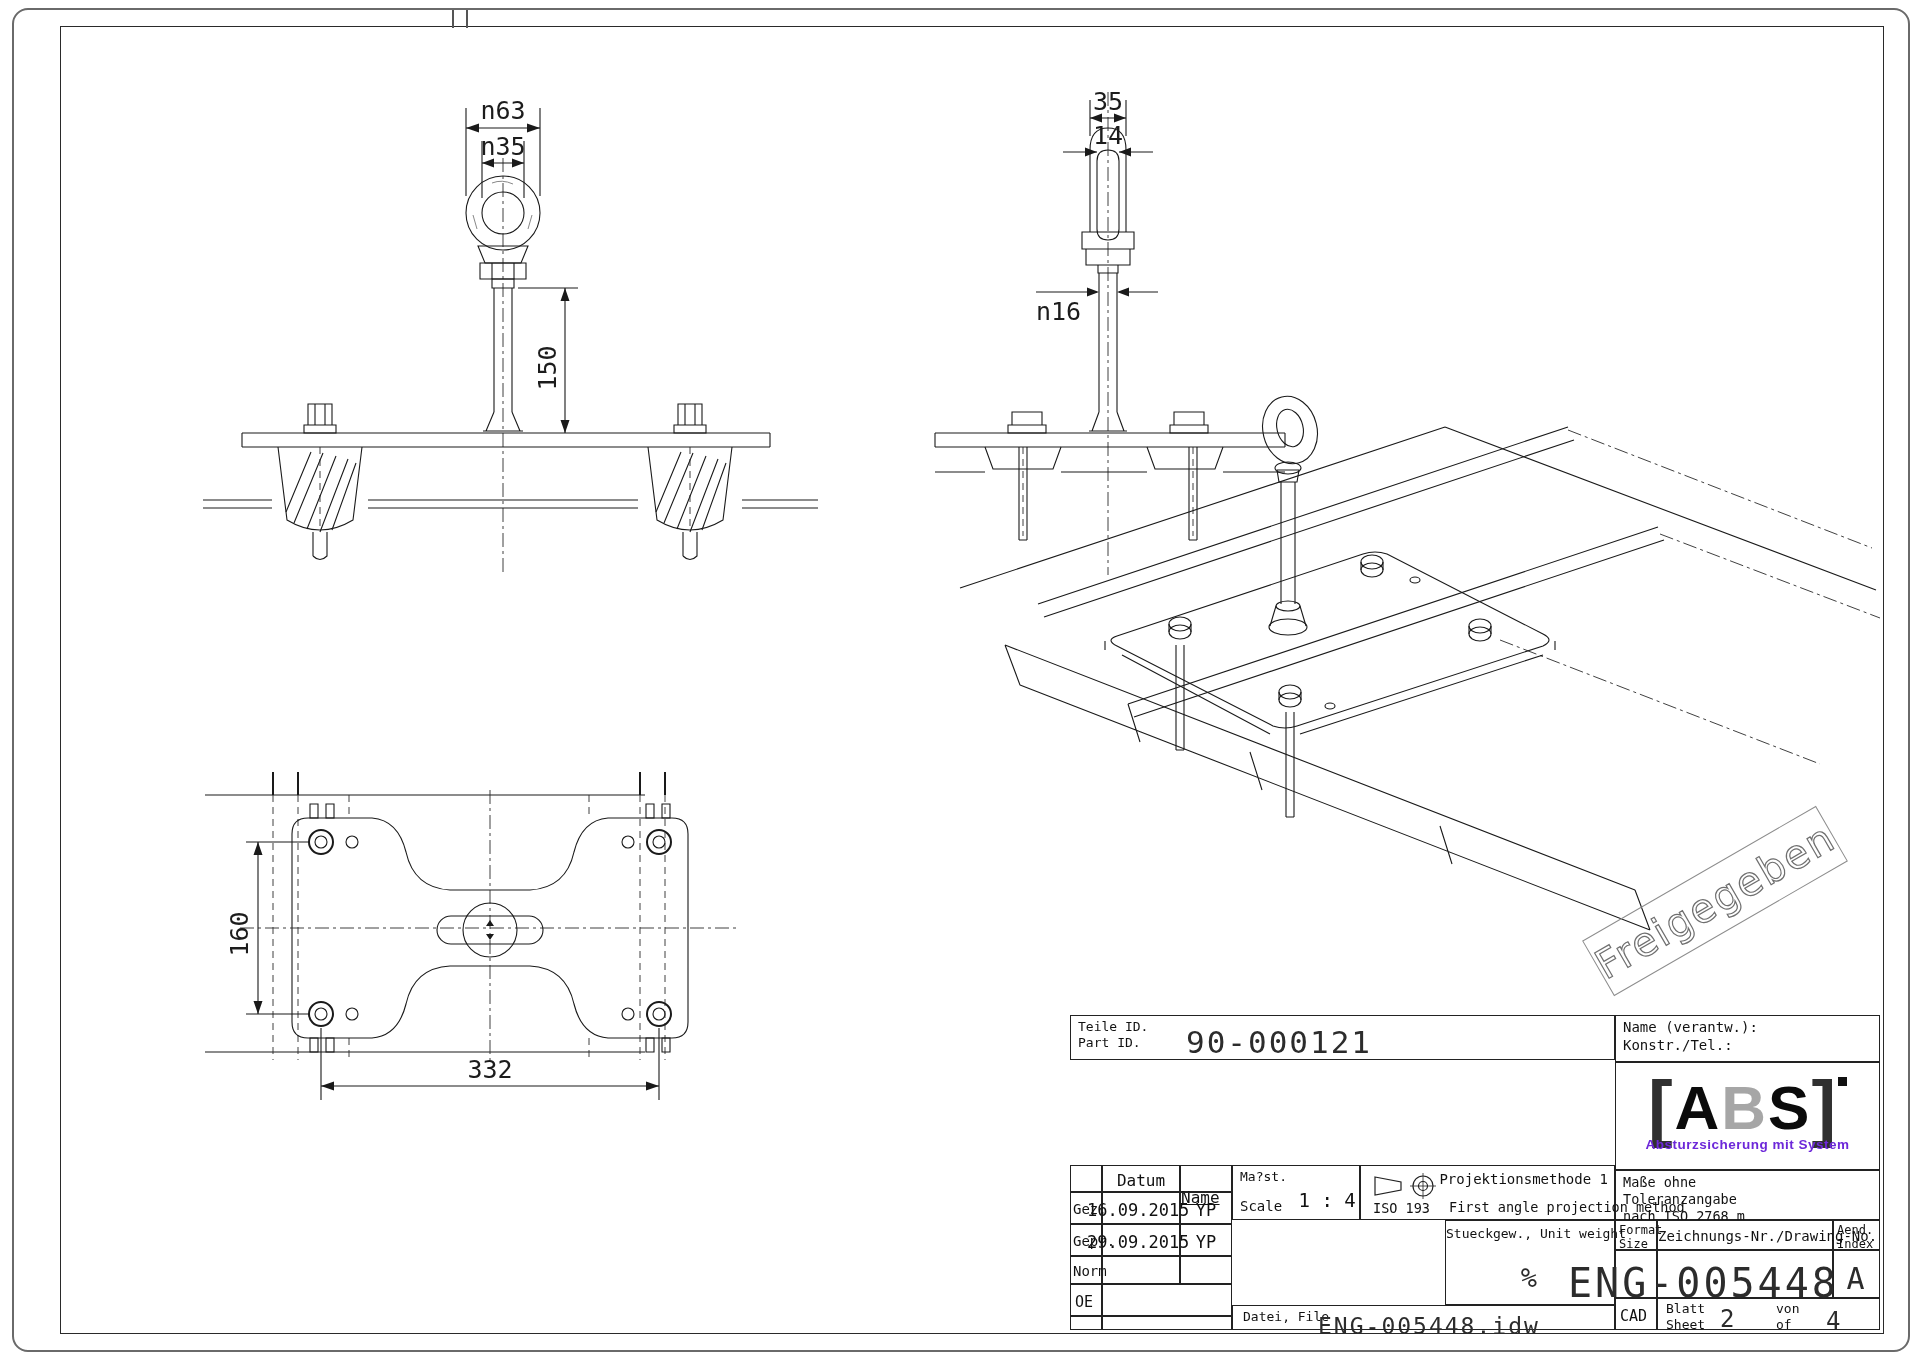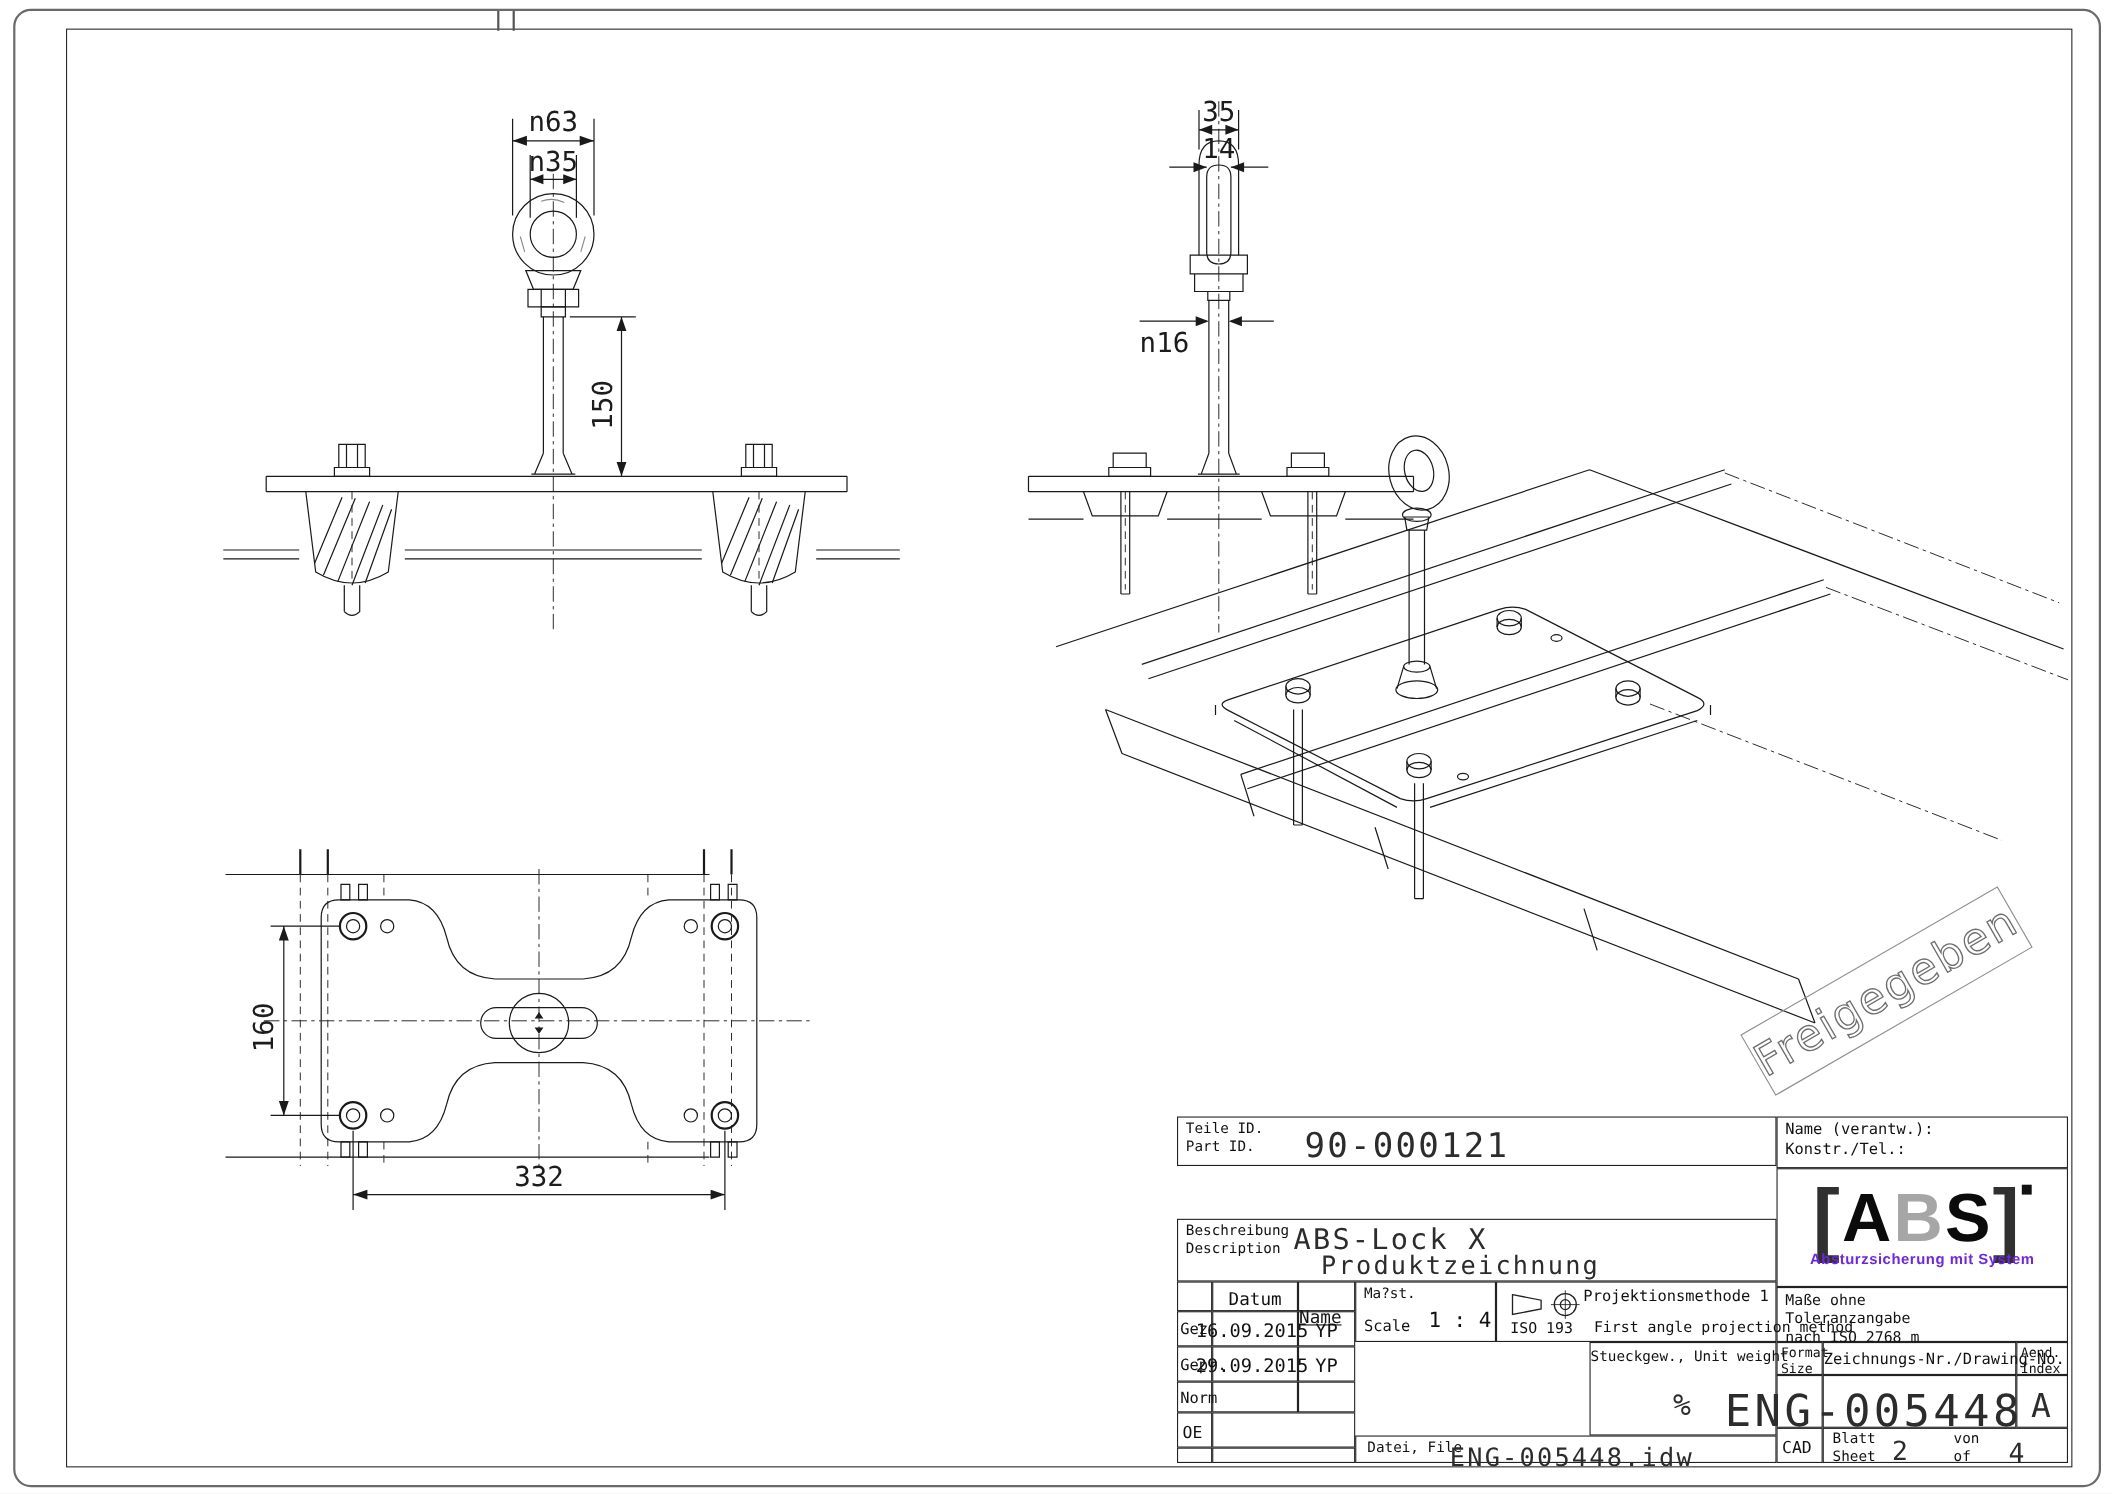--- a/index.html
+++ b/index.html
@@ -215,26 +215,20 @@
 
   <div id="tblock">
 
     <div class="cell pad" style="left:0;top:0;width:545px;height:45px;">
       <div class="lbl">Teile ID.</div>
       <div class="lbl">Part ID.</div>
       <div class="bigval" style="position:absolute;left:115px;top:8px;font-size:31px;">90-000121</div>
     </div>
 
 
-    <div class="cell pad" style="left:0;top:93px;width:545px;height:57px;">
-      <div class="lbl">Beschreibung</div>
-      <div class="lbl">Description</div>
-      <div class="bigval" style="position:absolute;left:105px;top:3px;font-size:26px;">ABS-Lock X</div>
-      <div class="bigval" style="position:absolute;left:130px;top:29px;font-size:23px;">Produktzeichnung</div>
-    </div>
 
     <div class="cell" style="left:0;top:150px;width:32px;height:27px;"></div>
     <div class="cell" style="left:32px;top:150px;width:78px;height:27px;text-align:center;font-size:16px;padding-top:5px;">Datum</div>
     <div class="cell" style="left:110px;top:150px;width:52px;height:27px;text-align:left;font-size:16px;padding-top:22px;text-decoration:underline;">Name</div>
 
     <div class="cell" style="left:0;top:177px;width:32px;height:32px;font-size:14px;padding:8px 0 0 2px;z-index:2;">Gez.</div>
     <div class="cell" style="left:32px;top:177px;width:78px;height:32px;">
       <div style="font-size:17px;margin:7px 0 0 -16px;white-space:nowrap;">16.09.2015</div>
     </div>
     <div class="cell" style="left:110px;top:177px;width:52px;height:32px;font-size:17px;text-align:center;padding-top:7px;">YP</div>

